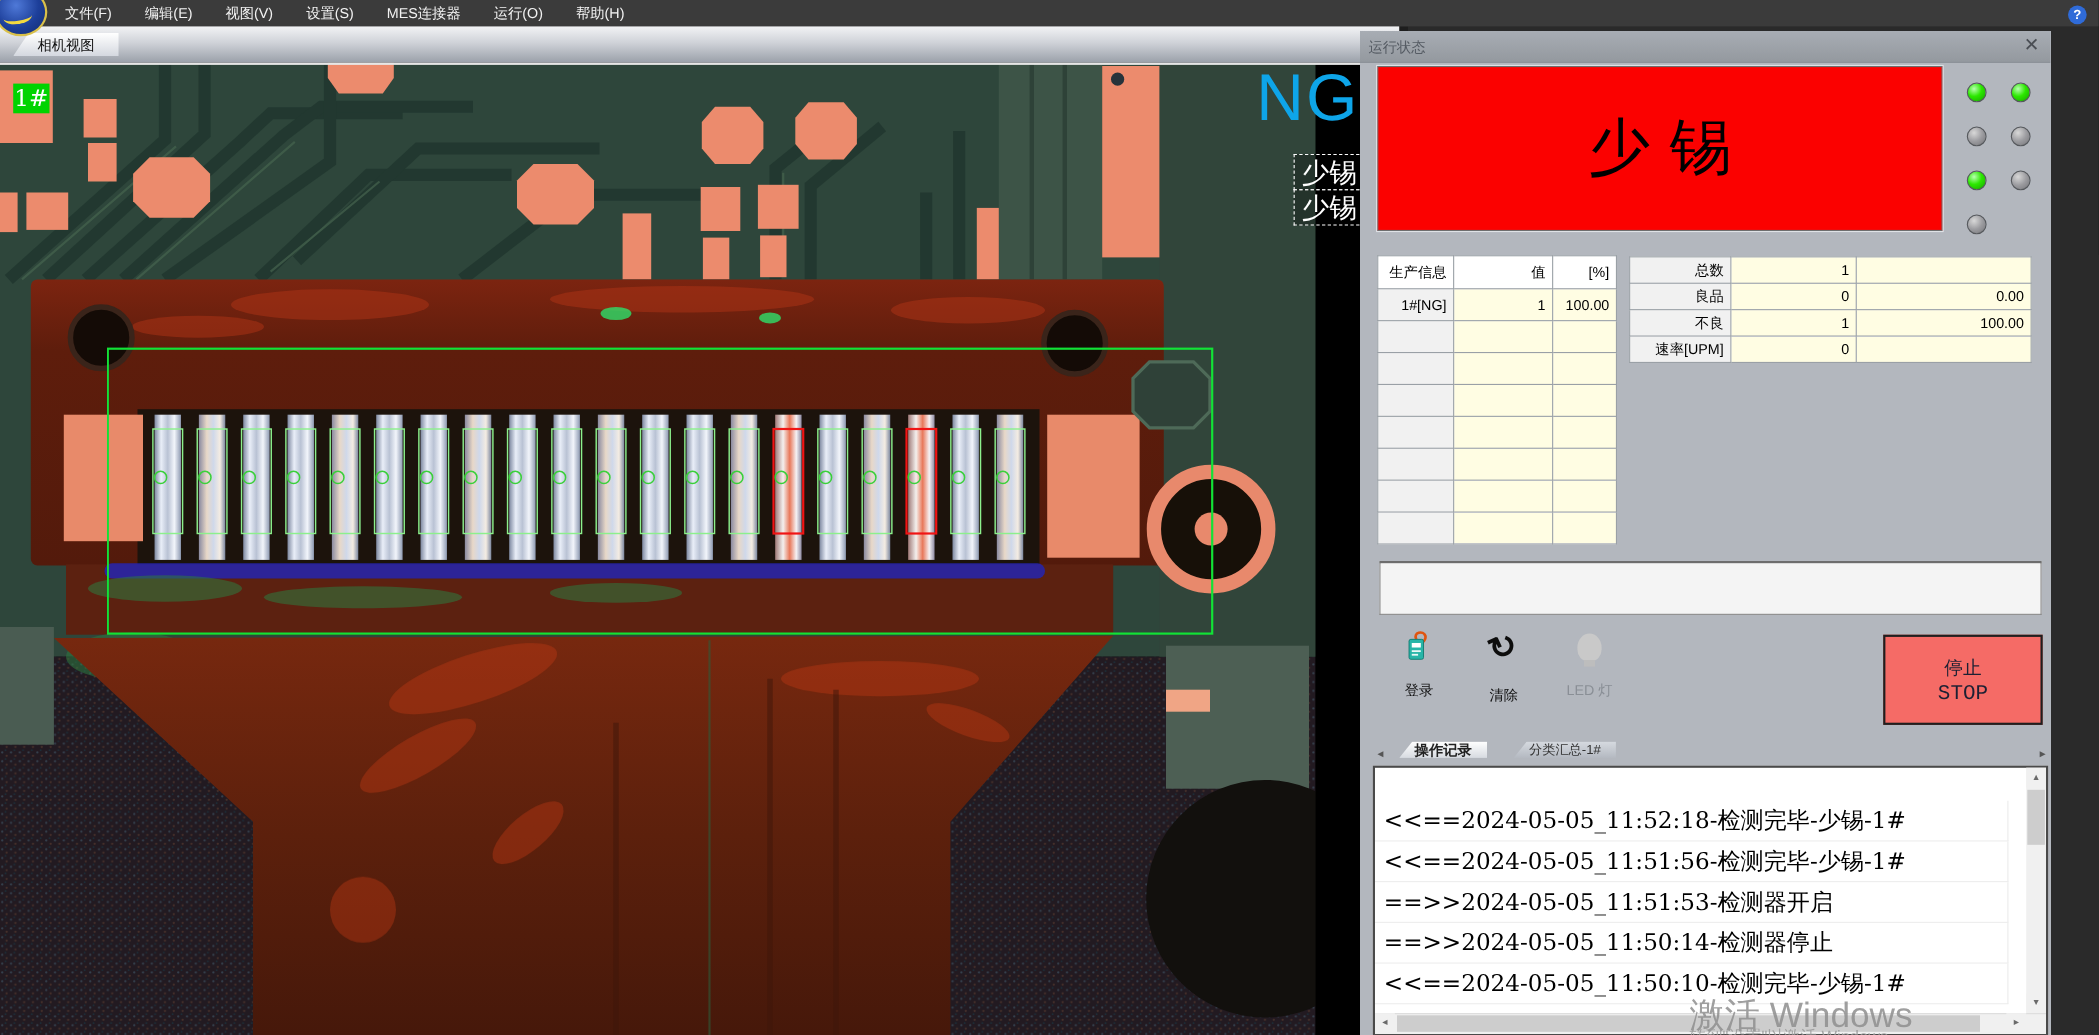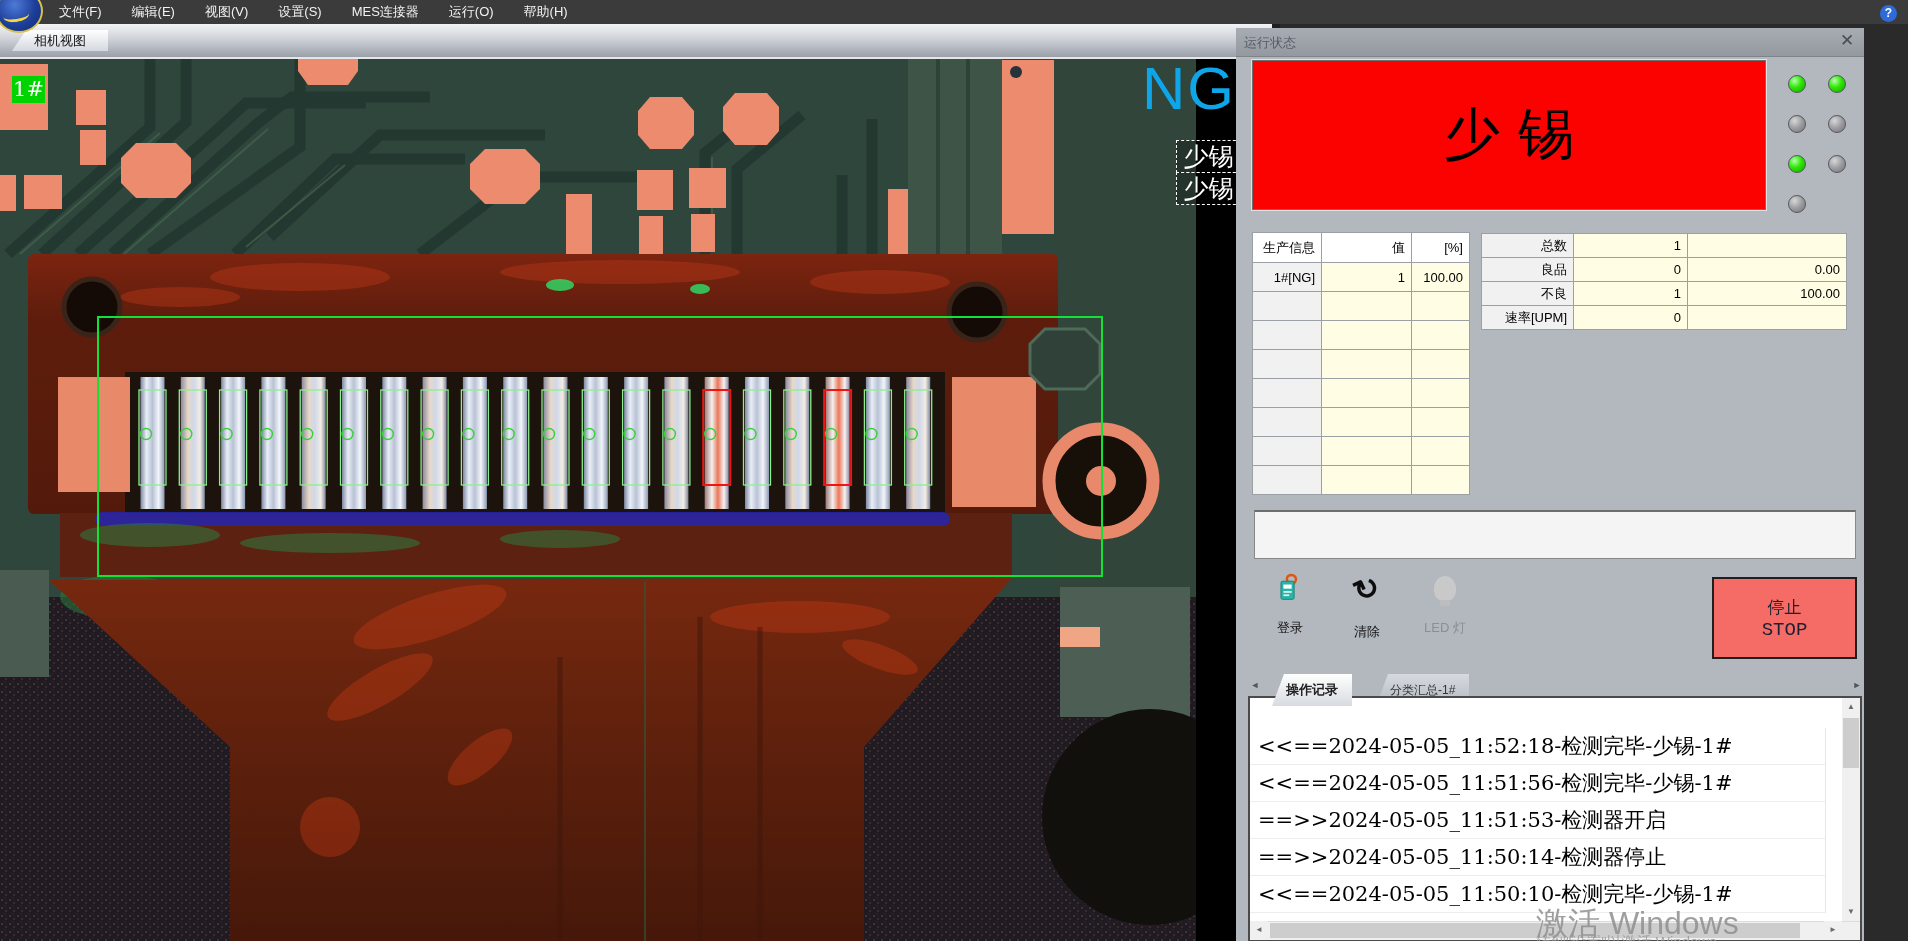--- a/index.html
+++ b/index.html
@@ -88,21 +88,21 @@
   #led-bulb{width:22px;height:26px;background:#c9c9c9;border-radius:50% 50% 42% 42%;position:relative;margin-top:3px;}
   #led-bulb::after{content:"";position:absolute;left:6px;bottom:-5px;width:10px;height:6px;background:#bdbdbd;}
 
   #stop-btn{position:absolute;left:476px;top:549px;width:141px;height:78px;background:#f56b66;
             border:2px solid #1f1f1f;display:flex;flex-direction:column;align-items:center;justify-content:center;color:#1c2033;}
   #stop-line1{font-size:17px;} #stop-line2{font-size:19px;font-family:"Liberation Mono",monospace;}
 
   #log-tabbar{position:absolute;left:12px;top:644px;width:616px;height:26px;}
   .tab-arrow{position:absolute;top:6px;width:14px;height:14px;color:#555;font-size:9px;line-height:14px;text-align:center;}
   #tab-prev{left:0px;} #tab-next{left:602px;}
-  .log-tab{position:absolute;top:2px;height:32px;padding:0 14px;display:flex;align-items:center;
+  .log-tab{position:absolute;top:2px;height:15px;padding:0 14px;display:flex;align-items:center;
            clip-path:polygon(12px 0,100% 0,100% 100%,0 100%);font-size:13px;color:#222;}
   #log-tab-0{left:24px;background:linear-gradient(#ffffff,#d7dbe1);font-weight:bold;z-index:2;}
   #log-tab-1{left:128px;background:linear-gradient(#d6dae0,#b4b9c1);font-size:12px;color:#333;}
 
   #log-panel{position:absolute;left:12px;top:668px;width:614px;height:245px;background:#fff;
              border:2px solid #4a4a4a;box-sizing:border-box;}
   #log-content{position:absolute;left:0;top:0;width:576px;height:223px;overflow:hidden;padding-top:30px;}
   .log-row{height:36px;line-height:36px;font-size:21px;color:#000;padding-left:8px;
            font-family:"DejaVu Serif",serif;border-bottom:1px solid #ededed;border-right:1px solid #e6e6e6;
            white-space:nowrap;}

